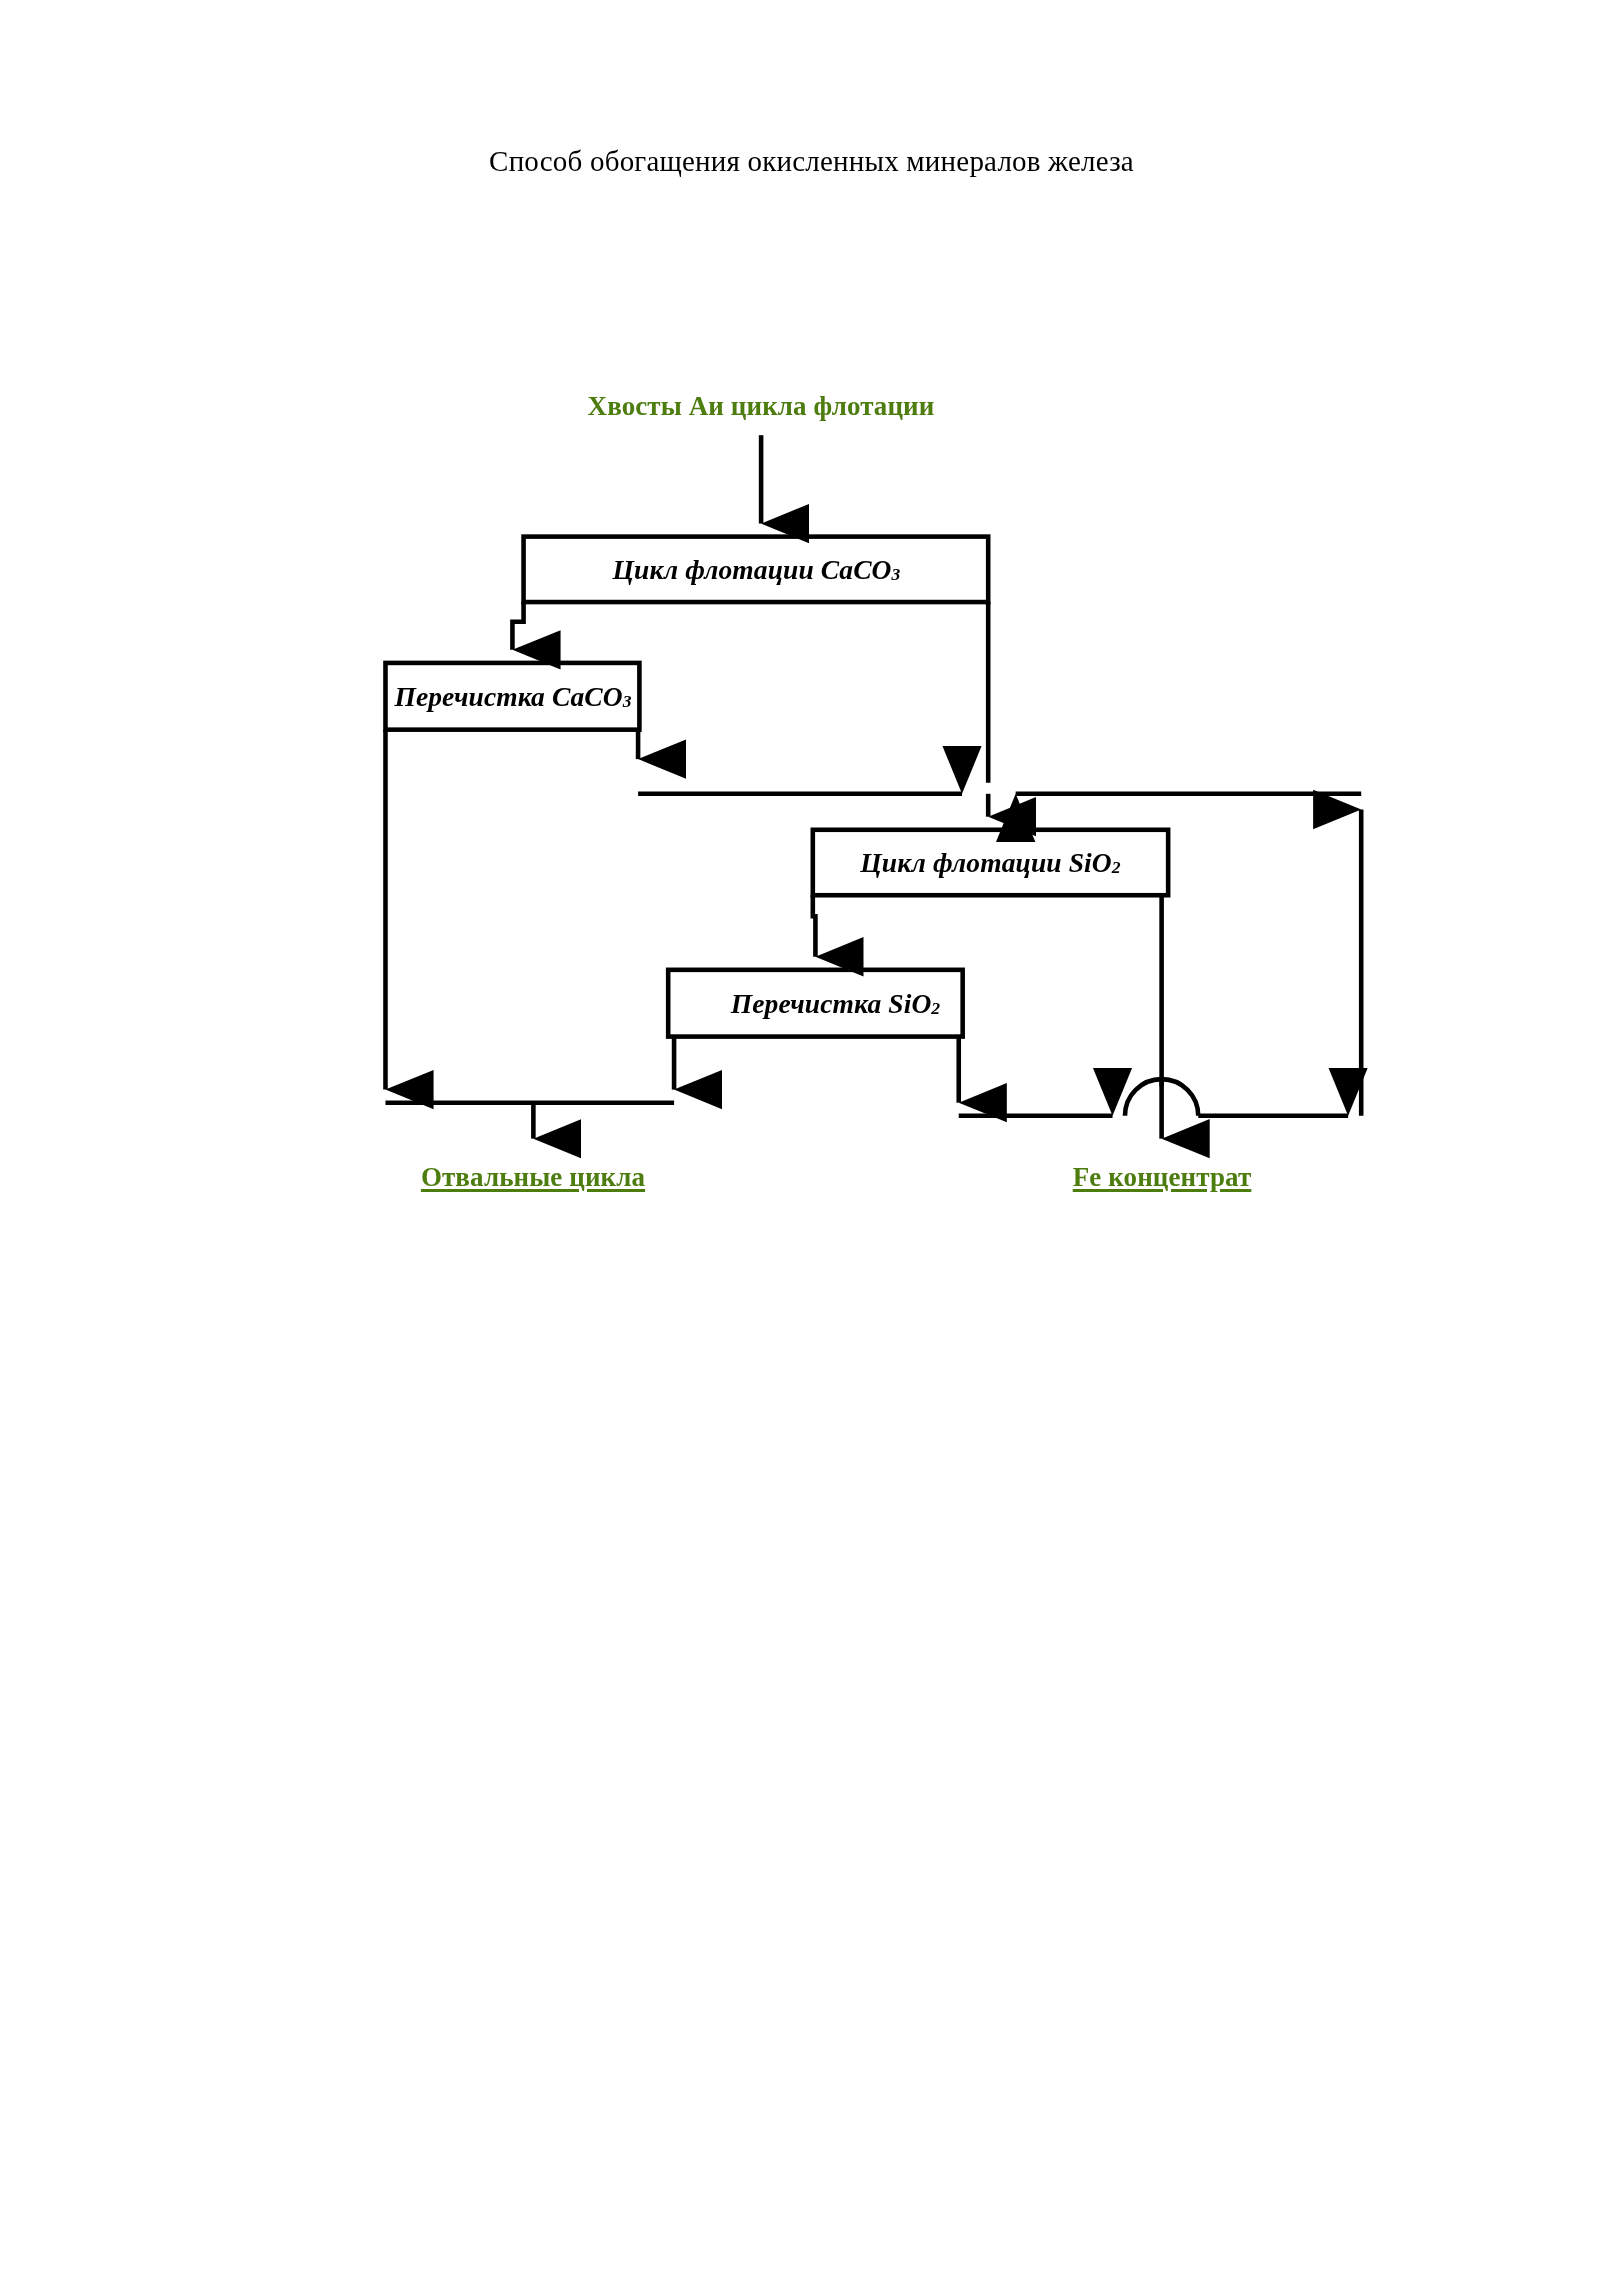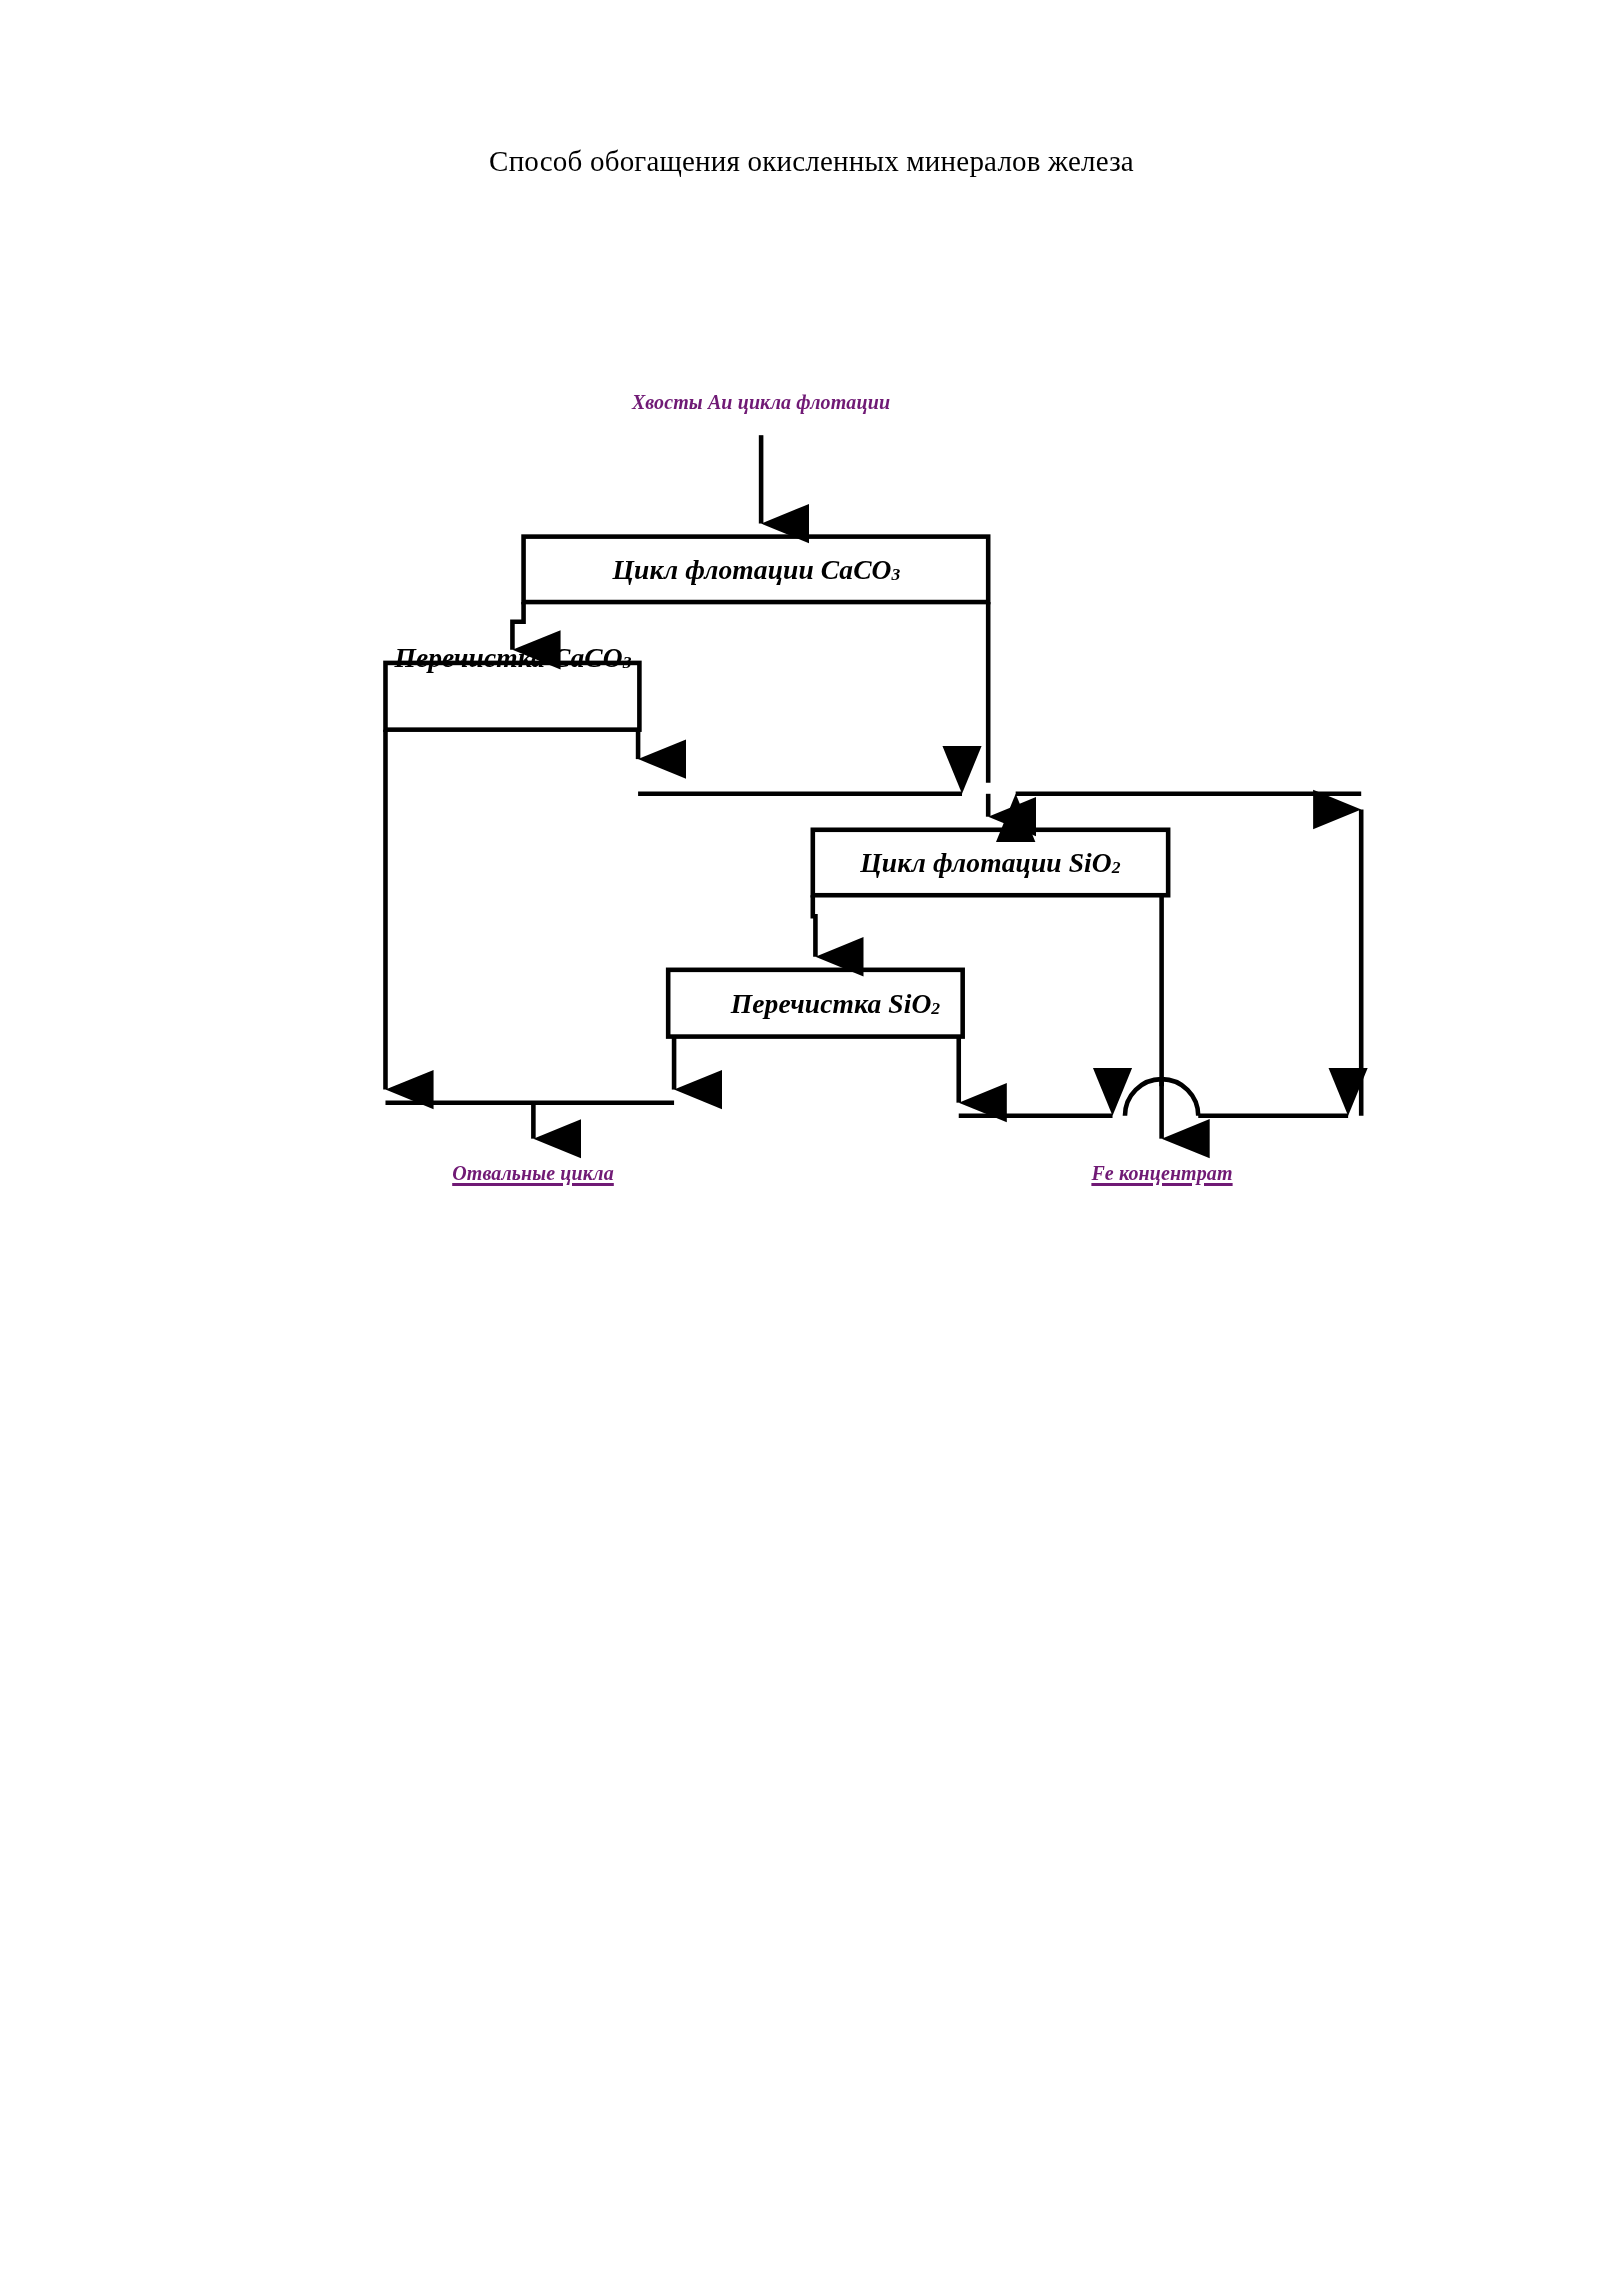--- a/index.html
+++ b/index.html
@@ -56,24 +56,23 @@
     font-size: 0.64em;
     vertical-align: baseline;
     position: relative;
     top: 0.30em;
     font-style: italic;
     font-weight: bold;
   }
   .stream-label {
     position: absolute;
     font-family: "Liberation Serif", "DejaVu Serif", serif;
-    font-style: italic;
     font-weight: bold;
-    font-size: 20px;
-    color: #701a75;
+    font-size: 27px;
+    color: #4d7c0f;
     white-space: nowrap;
     letter-spacing: 0.1px;
   }
   .stream-label.underlined {
     text-decoration: underline;
     text-decoration-thickness: 2.6px;
     text-underline-offset: 3.3px;
   }
   .stream-label.centered {
     text-align: center;
@@ -144,21 +143,21 @@
       <line x1="815" y1="1685" x2="815" y2="1740" marker-end="url(#arrow-down)"></line>
 
     </g>
   </svg>
 
   <div class="node-label" style="left:524px; top:537px; width:465px; height:65px;">
     <span>Цикл флотации CaCO</span>
       <sub>3</sub>
   </div>
 
-  <div class="node-label" style="left:386px; top:624px; width:254px; height:67px;">
+  <div class="node-label" style="left:386px; top:663px; width:254px; height:67px;">
     <span>Перечистка CaCO</span>
       <sub>3</sub>
   </div>
 
   <div class="node-label" style="left:813px; top:830px; width:355px; height:65px;font-family:Liberation Serif, serif;">
     <span>Цикл флотации SiO</span>
       <sub>2</sub>
   </div>
 
   <div class="node-label" style="left:688px; top:970px; width:295px; height:67px;">

